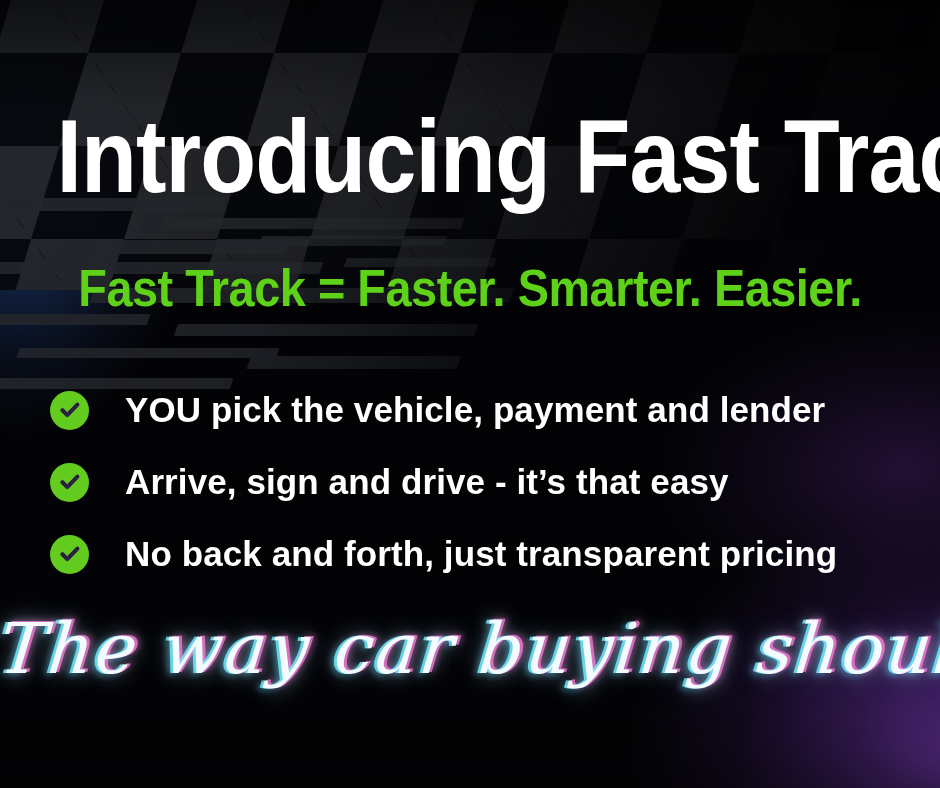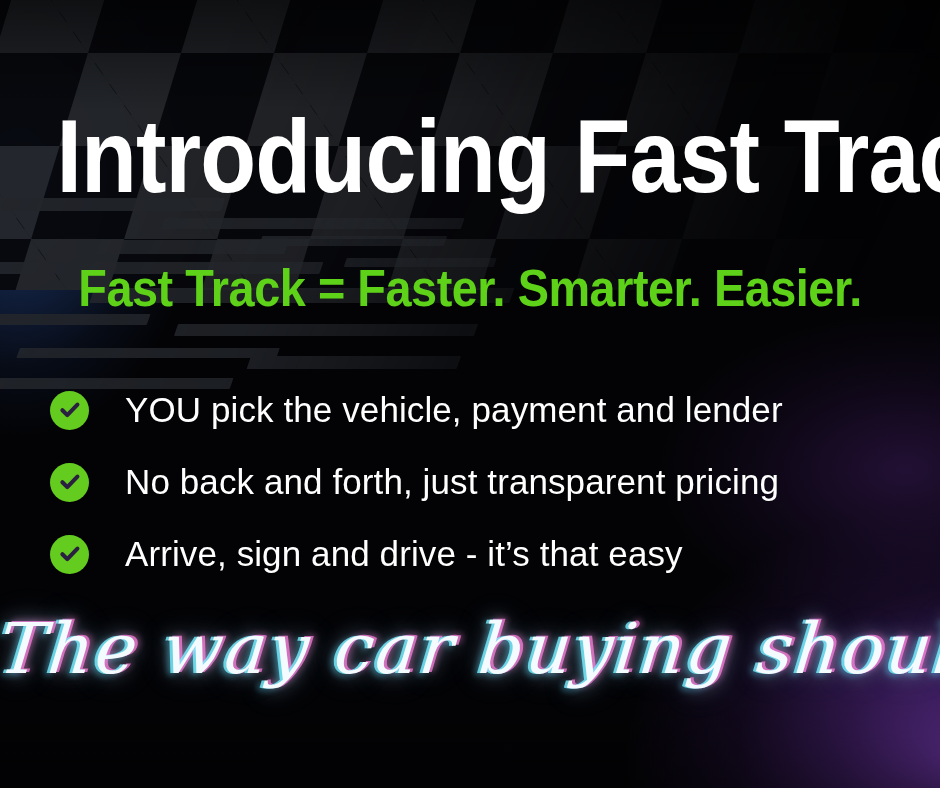--- a/index.html
+++ b/index.html
@@ -163,21 +163,21 @@
     background: #64cc1e;
     display: flex;
     align-items: center;
     justify-content: center;
   }
   .check-badge svg { display: block; }
   .bullet-text {
     margin-left: 36px;
     color: #ffffff;
     font-family: "Liberation Sans", sans-serif;
-    font-weight: 400;
+    font-weight: 700;
     font-size: 35px;
     line-height: 1.05;
     letter-spacing: 0.1px;
     white-space: nowrap;
   }
 
   #tagline {
     position: absolute;
     left: 0;
     right: 0;
@@ -248,30 +248,30 @@
         </span>
         <span class="bullet-text">YOU pick the vehicle, payment and lender</span>
       </div>
 
       <div class="bullet-row">
         <span class="check-badge">
           <svg width="26" height="26" viewBox="0 0 26 26" aria-hidden="true">
             <path d="M5.4 13.2 L10.3 18.1 L20.4 7.6" fill="none" stroke="#2a2040" stroke-width="4.1" stroke-linecap="round" stroke-linejoin="round"></path>
           </svg>
         </span>
-        <span class="bullet-text">No back and forth, just transparent pricing</span>
+        <span class="bullet-text">Arrive, sign and drive - it’s that easy</span>
       </div>
 
       <div class="bullet-row">
         <span class="check-badge">
           <svg width="26" height="26" viewBox="0 0 26 26" aria-hidden="true">
             <path d="M5.4 13.2 L10.3 18.1 L20.4 7.6" fill="none" stroke="#2a2040" stroke-width="4.1" stroke-linecap="round" stroke-linejoin="round"></path>
           </svg>
         </span>
-        <span class="bullet-text">Arrive, sign and drive - it’s that easy</span>
+        <span class="bullet-text">No back and forth, just transparent pricing</span>
       </div>
 
     </div>
 
     <div id="tagline">
       <span class="script">The way car buying should be.</span>
     </div>
 
   </div>
 </div>

